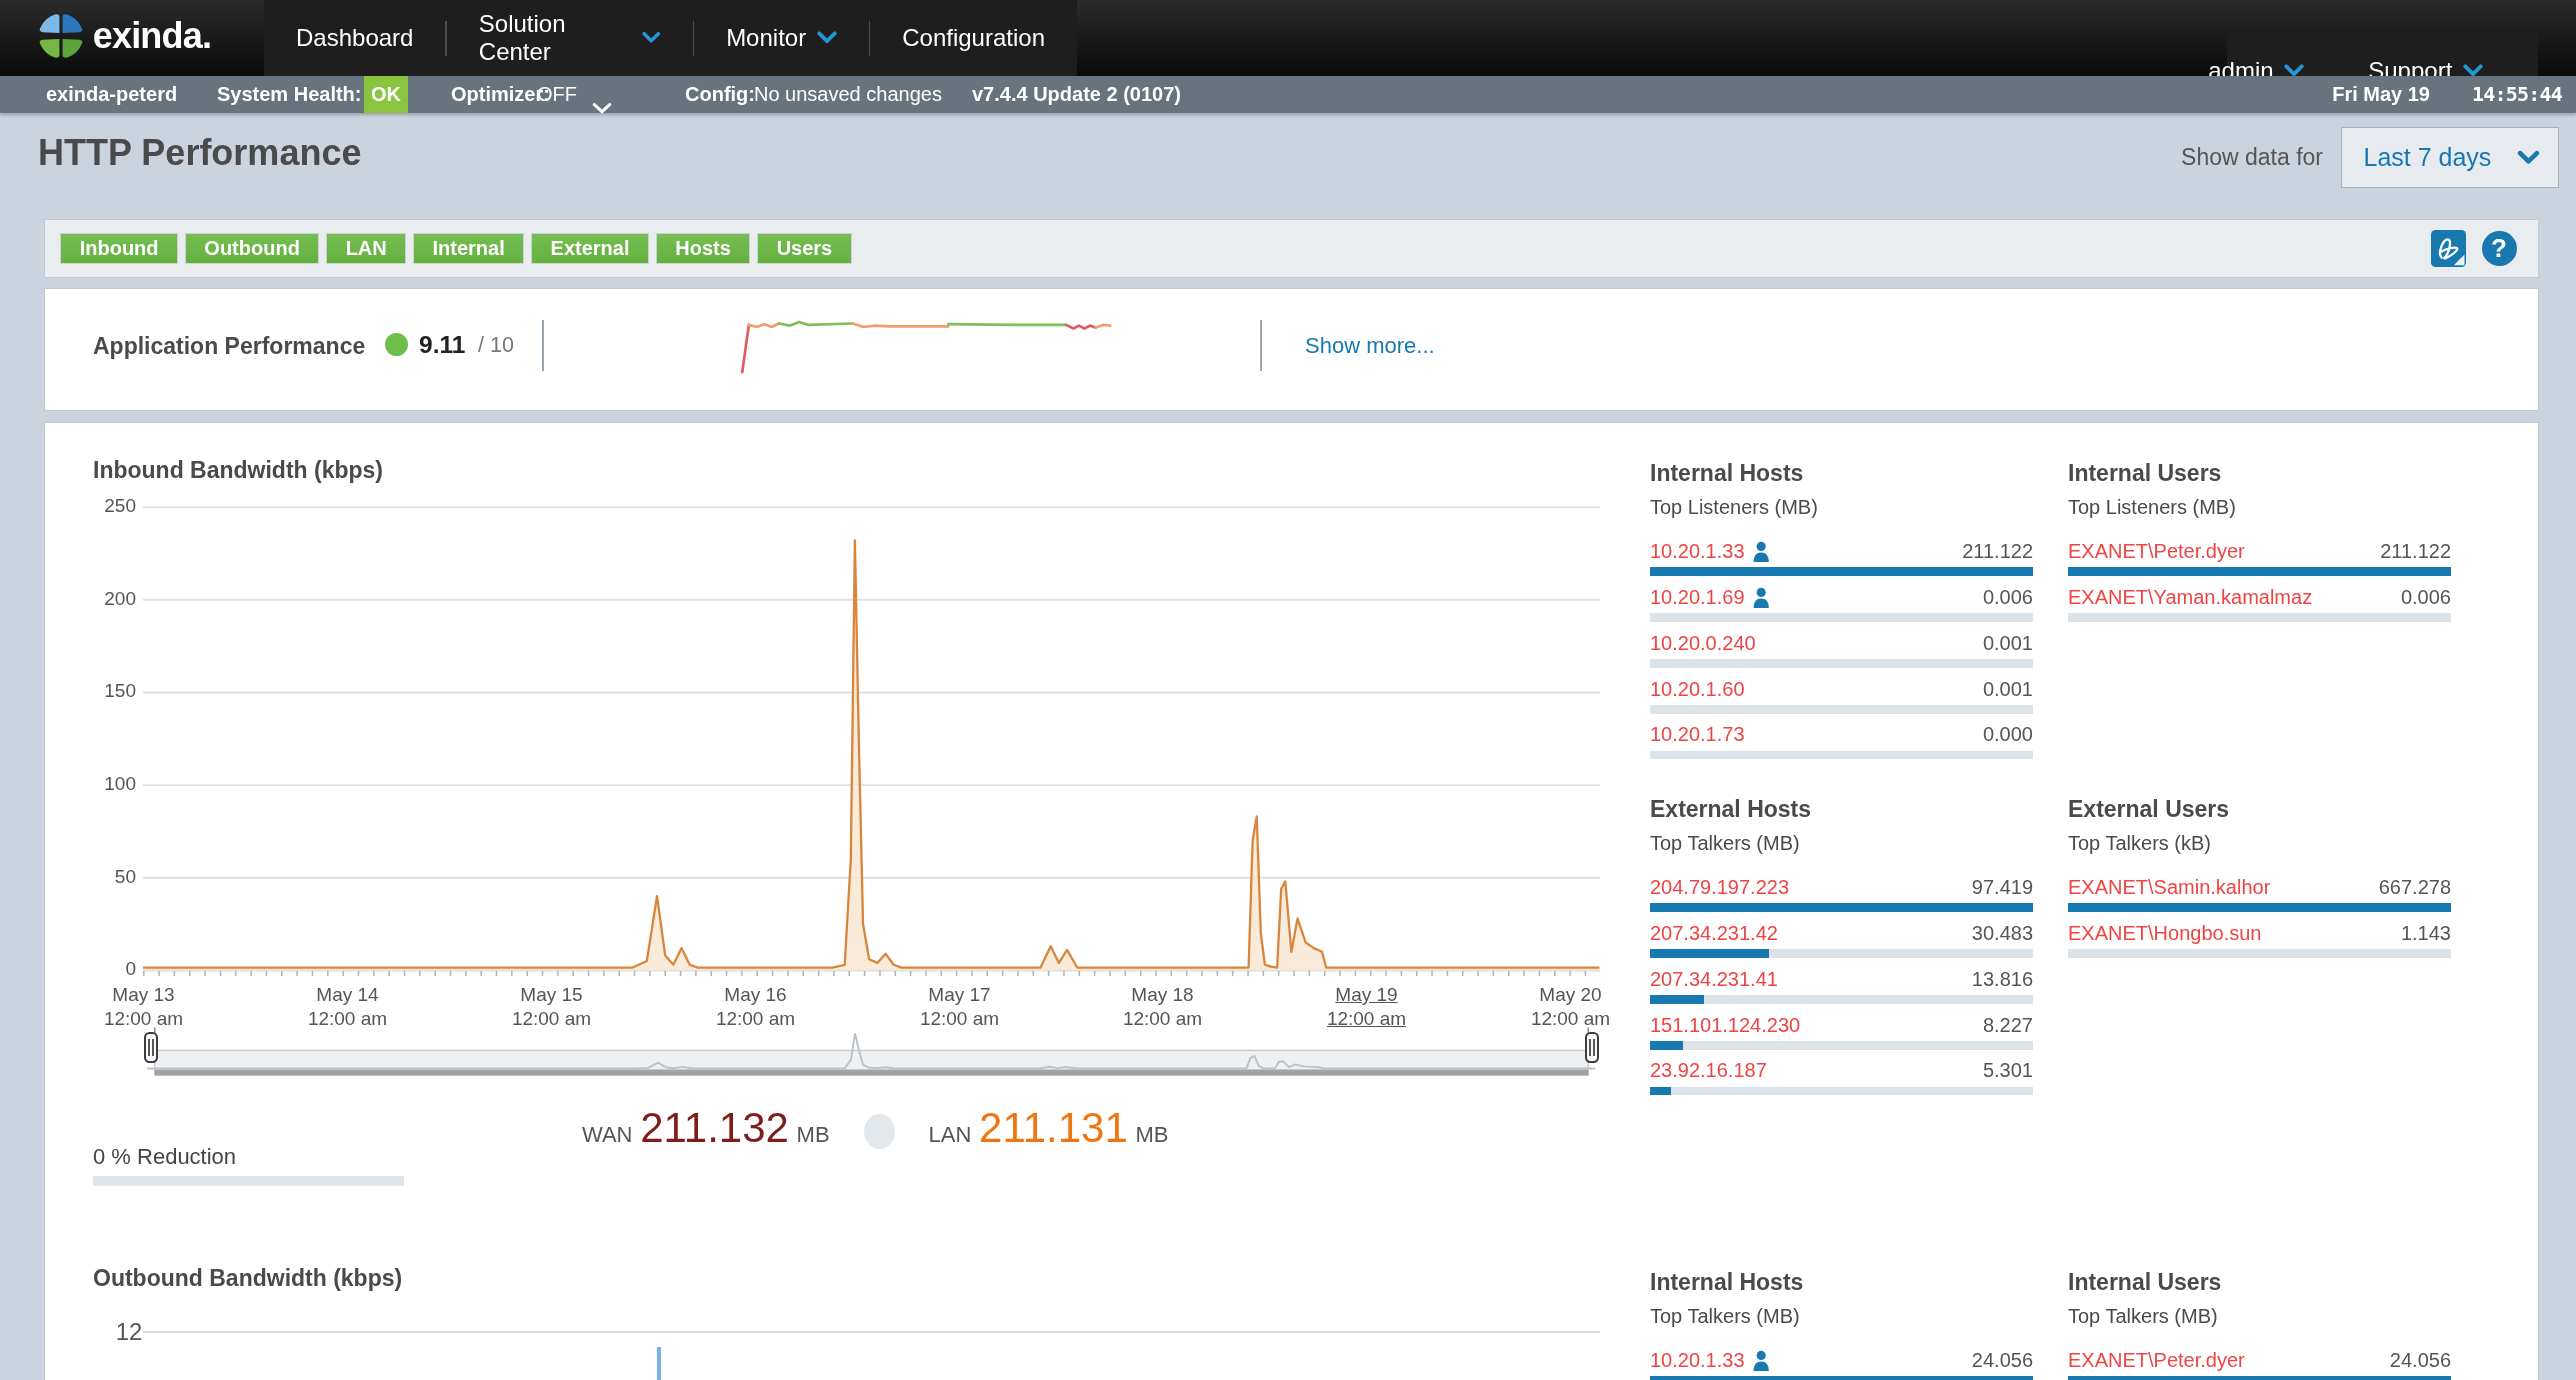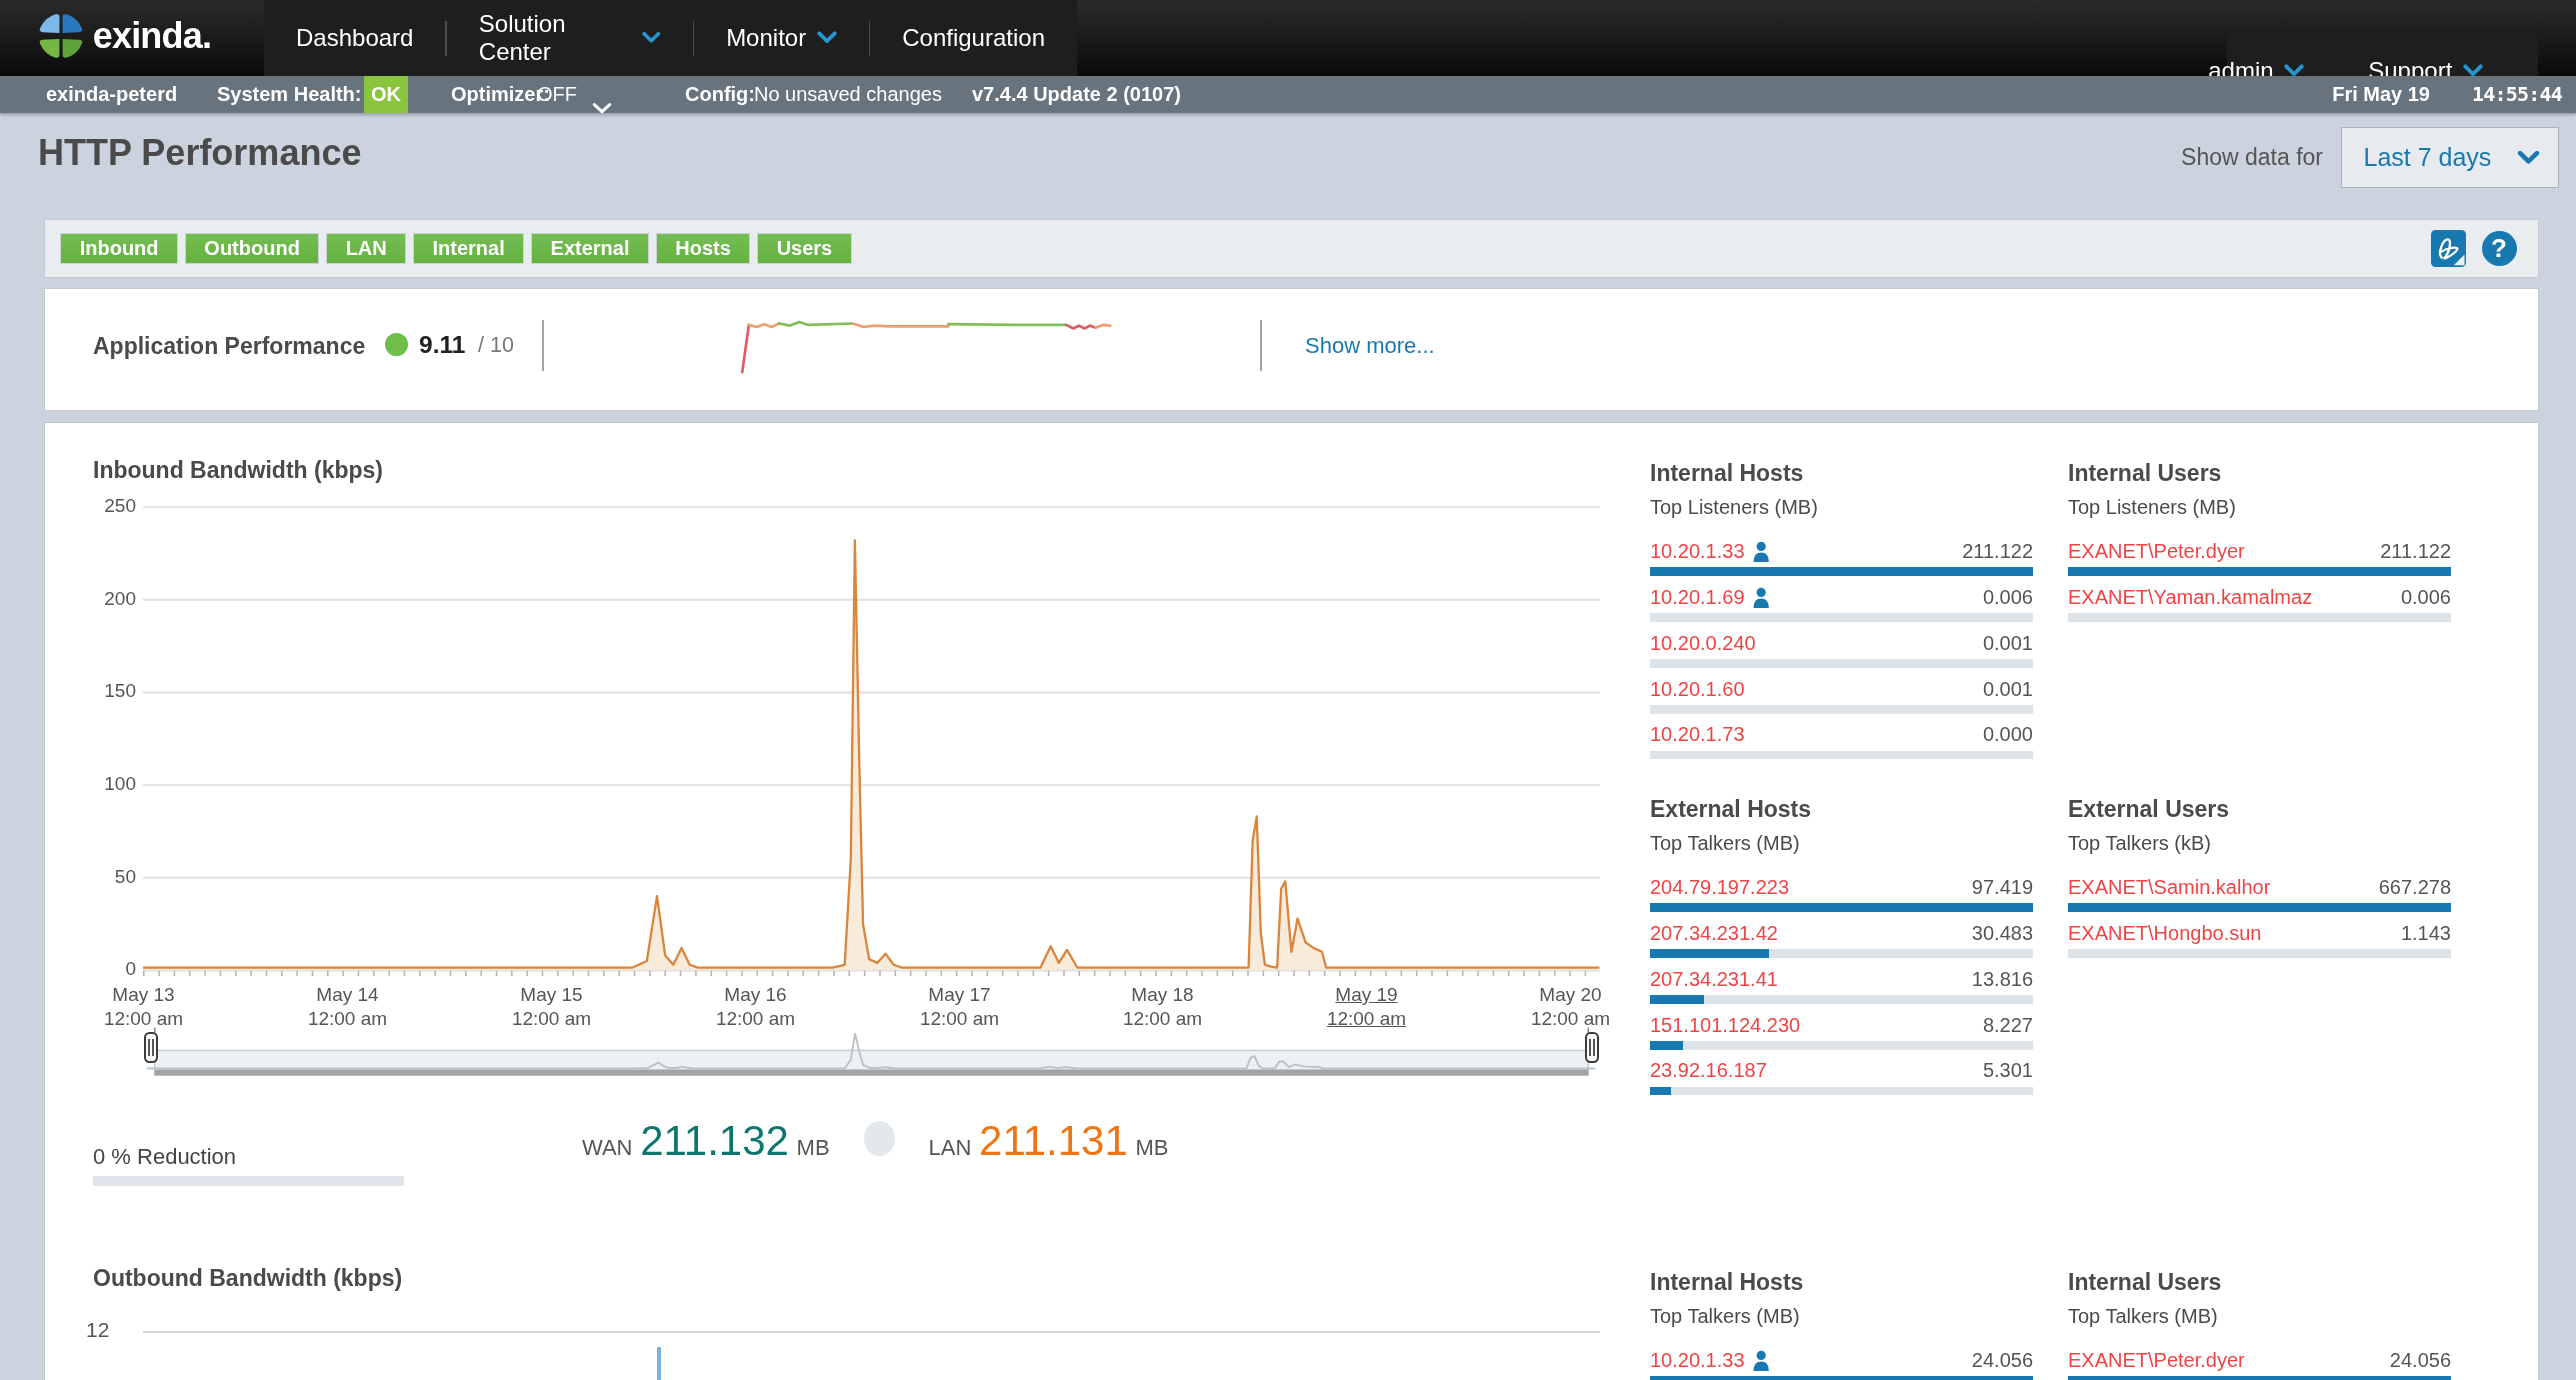--- a/index.html
+++ b/index.html
@@ -56,30 +56,30 @@
   .xtick{position:absolute;width:123px;text-align:center;font-size:19px;color:#555;line-height:24px;}
   #inbound-svg{position:absolute;left:98px;top:78px;}
   #brush-svg{position:absolute;left:98px;top:603px;}
   .brush-handle{position:absolute;top:609px;width:14px;height:31px;background:#fafafa;border:2.3px solid #3c3c3c;border-radius:5.4px;box-sizing:border-box;display:flex;align-items:center;justify-content:center;gap:2.3px;cursor:ew-resize;}
   .brush-handle i{display:block;width:1.5px;height:17px;background:#555;}
 
   
   #readout{position:absolute;left:537px;top:681px;display:flex;align-items:baseline;}
   .ro-label{font-size:22px;color:#555;}
   .ro-val{font-size:42px;margin:0 7.7px;}
-  #wan-val{color:#0f766e;margin-top:13px;}
+  #wan-val{color:#7f1d1d;}
   #lan-val{color:#ee7511;}
   .ro-unit{font-size:22px;color:#555;}
   #ro-dot{width:31px;height:35px;border-radius:50%;background:#e3e8ec;align-self:center;margin:7.7px 34px 0 34px;}
 
   #reduction-label{position:absolute;left:48px;top:721px;font-size:22px;color:#444;}
   #reduction-track{position:absolute;left:48px;top:753px;width:311px;height:10px;background:#dfe5ea;}
 
   
-  #outbound-ytick{position:absolute;left:41px;top:895px;width:54px;text-align:left;font-size:21px;color:#555;}
+  #outbound-ytick{position:absolute;left:57px;top:895px;width:54px;text-align:center;font-size:24px;color:#555;}
   #outbound-grid{position:absolute;left:98px;top:908px;width:1457px;height:2.3px;background:#d8d8d8;}
   #outbound-spike{position:absolute;left:612px;top:924px;width:3.8px;height:36px;background:#79b2e3;}
 
   
   .table-group{position:absolute;width:383px;}
   .tg1{left:1605px;top:37px;} .tg2{left:2023px;top:37px;}
   .tg3{left:1605px;top:373px;} .tg4{left:2023px;top:373px;}
   .tg5{left:1605px;top:846px;} .tg6{left:2023px;top:846px;}
   .tg-title{font-size:23px;font-weight:bold;color:#4a4a4a;}
   .tg-sub{font-size:20px;font-weight:normal;color:#4a4a4a;margin-top:9.2px;}

